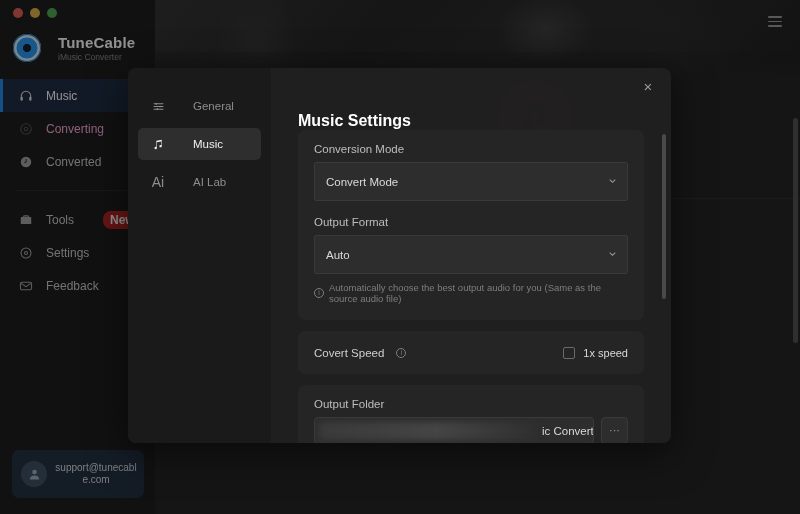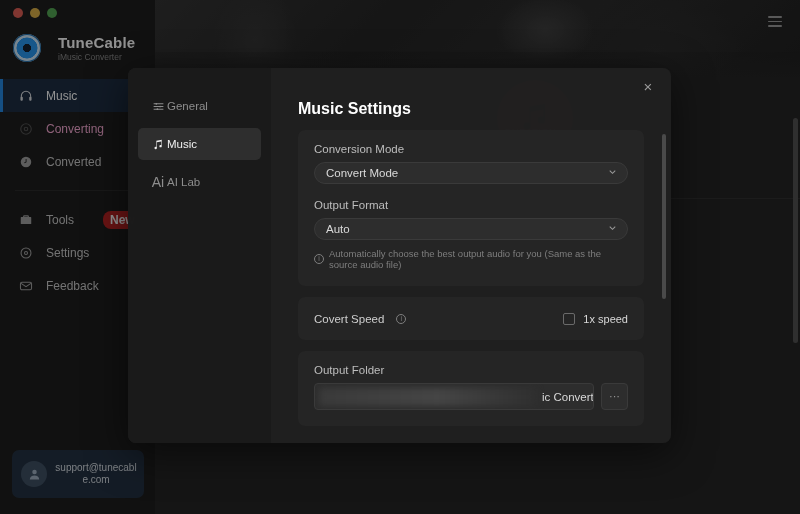--- a/index.html
+++ b/index.html
@@ -139,52 +139,52 @@
     background: rgba(32,32,32,0.94);
     border-radius: 8px;
     display: flex;
     overflow: hidden;
     z-index: 6;
     box-shadow: 0 10px 40px rgba(0,0,0,.55);
   }
   .modal-nav { width: 143px; background: rgba(26,26,26,0.92); padding-top: 22px; flex: none; }
   .mnav {
     height: 32px; margin: 0 10px 6px 10px;
-    display: flex; align-items: center; gap: 2px;
+    display: flex; align-items: center; gap: 28px;
     padding-left: 13px; border-radius: 5px;
     font-size: 11.5px; color: #8d8d8d; cursor: pointer;
   }
   .mnav.active { background: #2e2e2e; color: #f0f0f0; }
   .mnav-icon { width: 14px; display:flex; align-items:center; justify-content:center; flex:none; }
   .ai-glyph { font-size: 14px; color: #8d8d8d; }
 
   .modal-body { position: relative; flex: 1; padding: 0; overflow: hidden; }
   .modal-close {
     position: absolute; right: 14px; top: 10px;
     width: 18px; height: 18px;
     color: #9b9b9b; font-size: 15px; line-height: 18px; text-align: center;
     cursor: pointer; background: none; border: none; font-family: inherit;
   }
   .modal-title {
-    position: absolute; left: 27px; top: 32px;
+    position: absolute; left: 27px; top: 44px;
     font-size: 16px; font-weight: bold; color: #ffffff;
   }
 
   .scroll-area { position: absolute; left: 0; right: 0; top: 62px; bottom: 0; padding: 0 27px; }
   .card {
     background: #252525; border-radius: 7px;
     padding: 13px 16px 16px 16px;
     margin-bottom: 11px;
   }
   .flabel { font-size: 11.5px; color: #bdbdbd; margin-bottom: 7px; }
   .flabel.second { margin-top: 15px; }
   .select {
     position: relative;
-    height: 22px; background: #2d2d2d;
-    border: 1px solid #3a3a3a; border-radius: 12px;
+    height: 39px; background: #2d2d2d;
+    border: 1px solid #3a3a3a; border-radius: 2px;
     display: flex; align-items: center;
     padding: 0 11px;
     font-size: 11.5px; color: #d9d9d9;
     cursor: pointer;
   }
   .chev { position: absolute; right: 9px; top: 50%; transform: translateY(-50%); }
   .hint {
     display: flex; align-items: center; gap: 5px;
     margin-top: 8px; font-size: 9.5px; color: #7e7e7e;
   }

